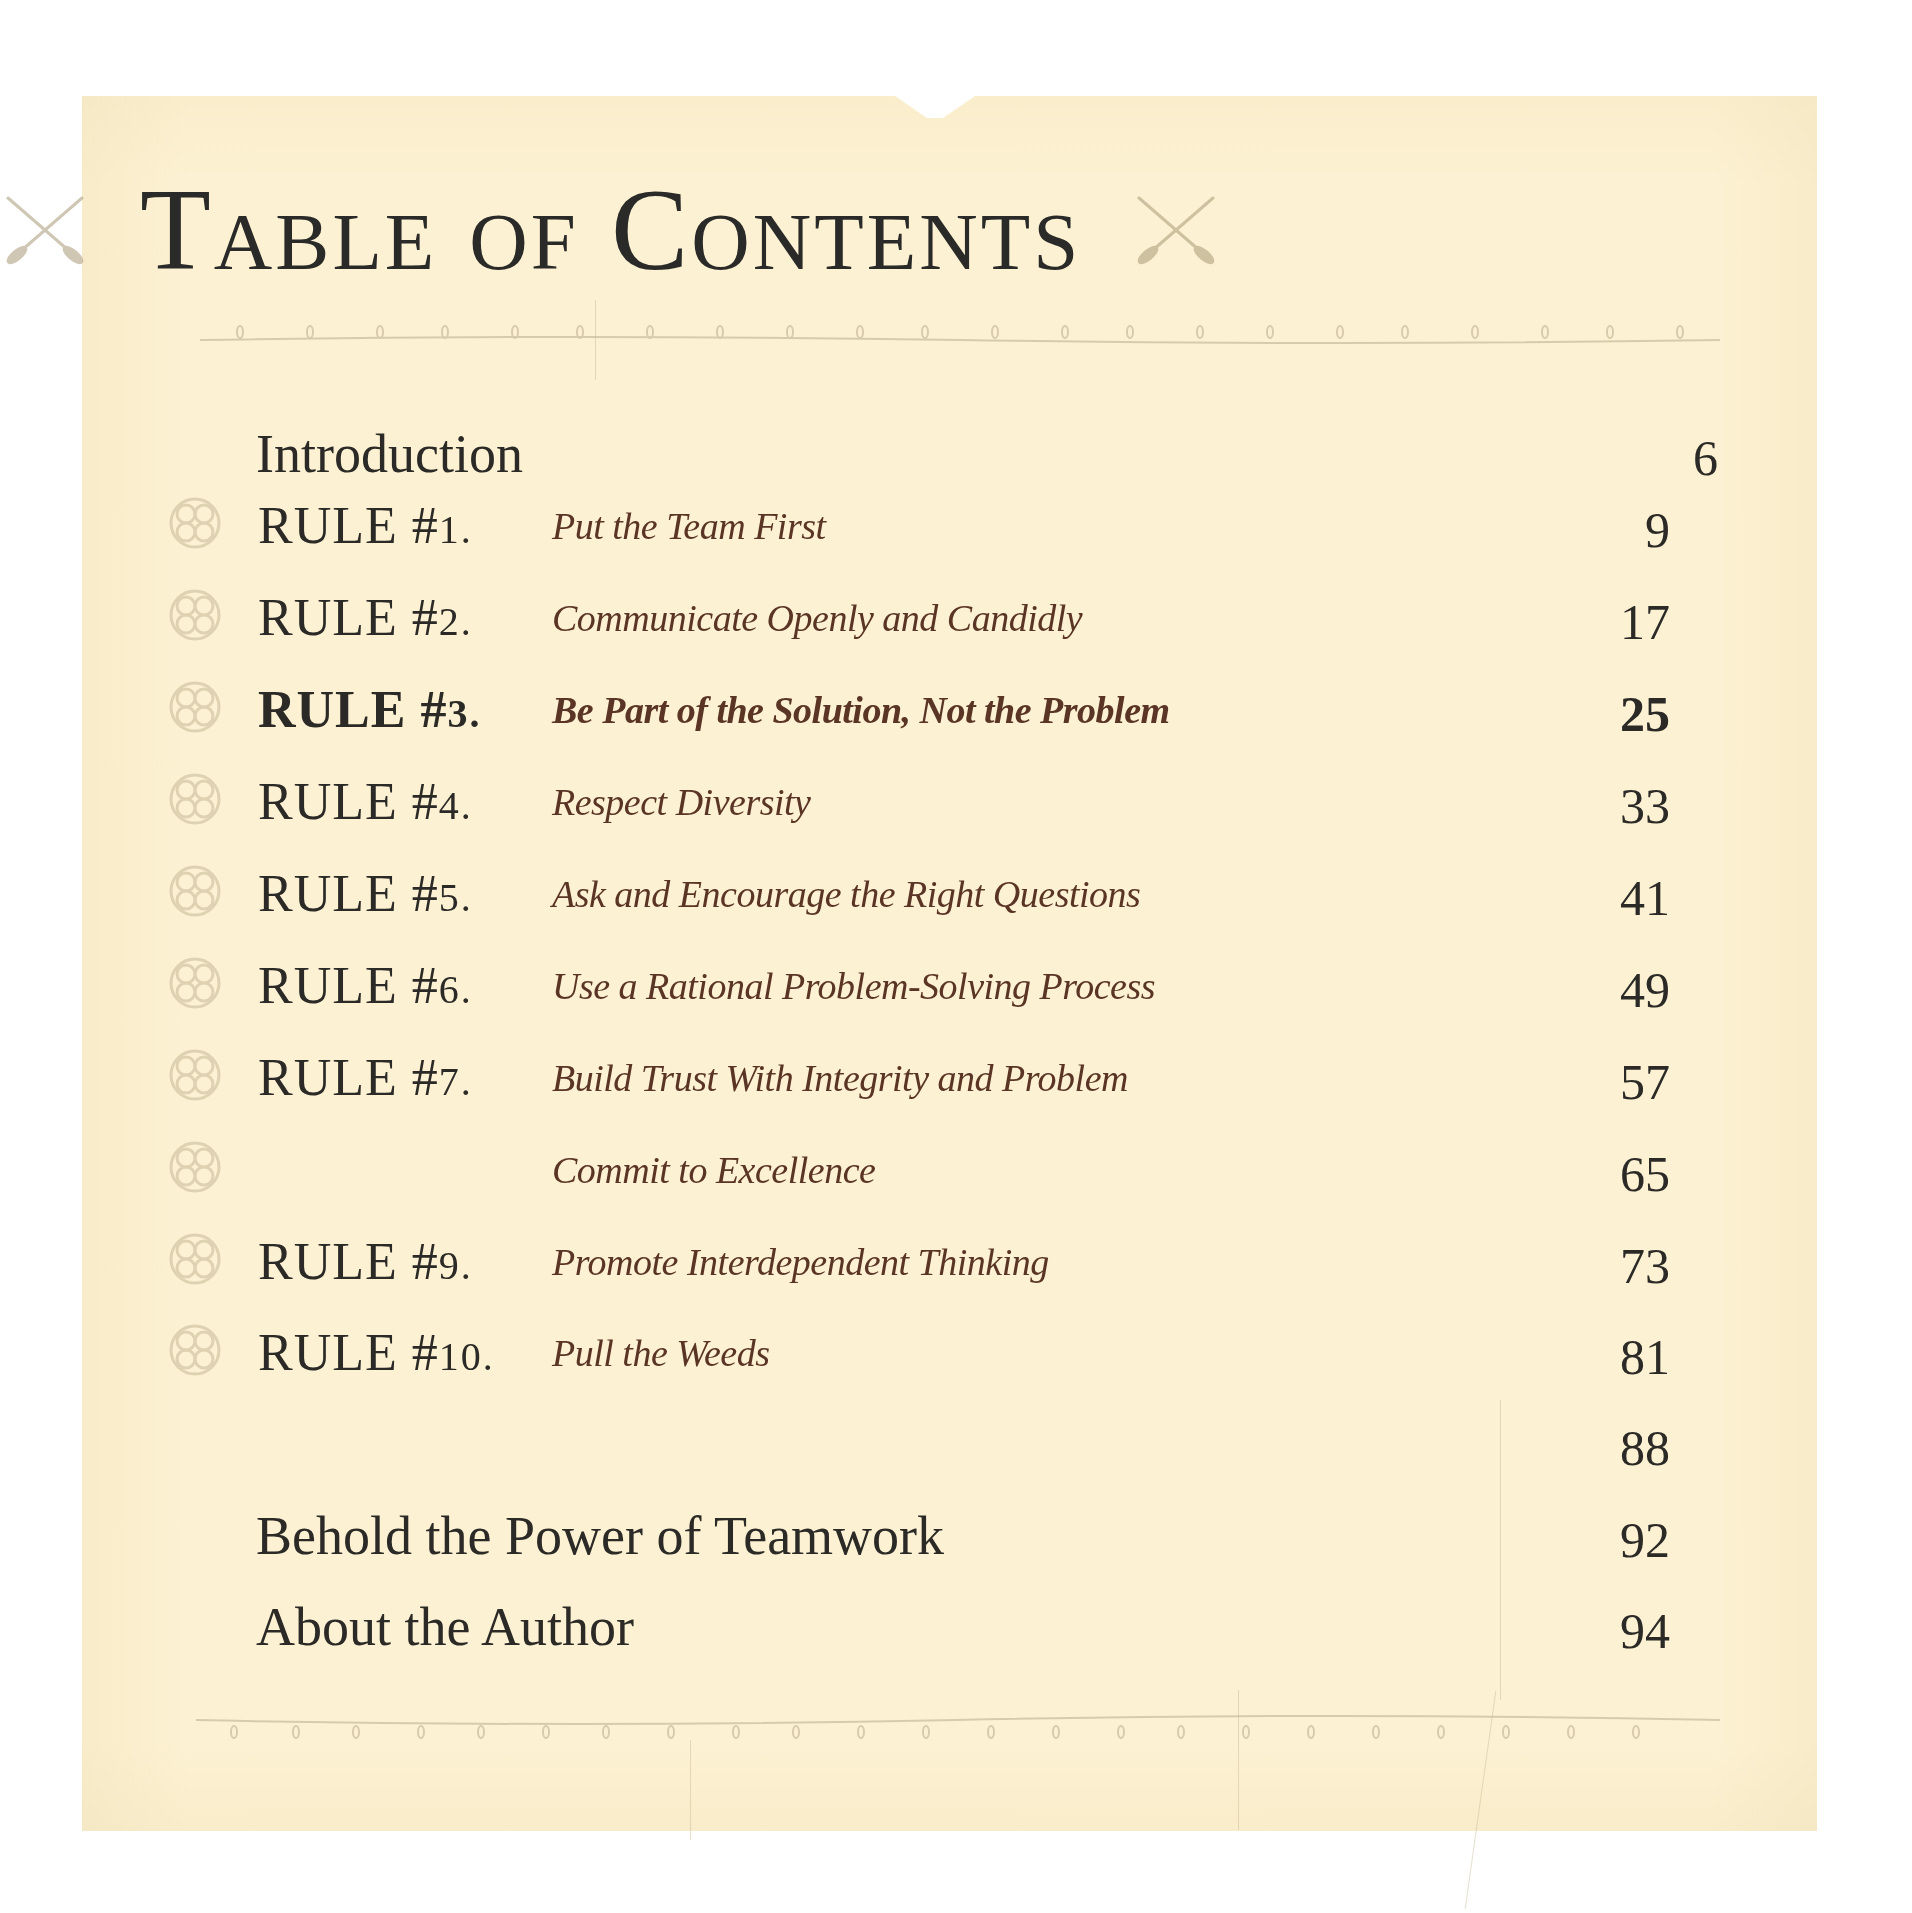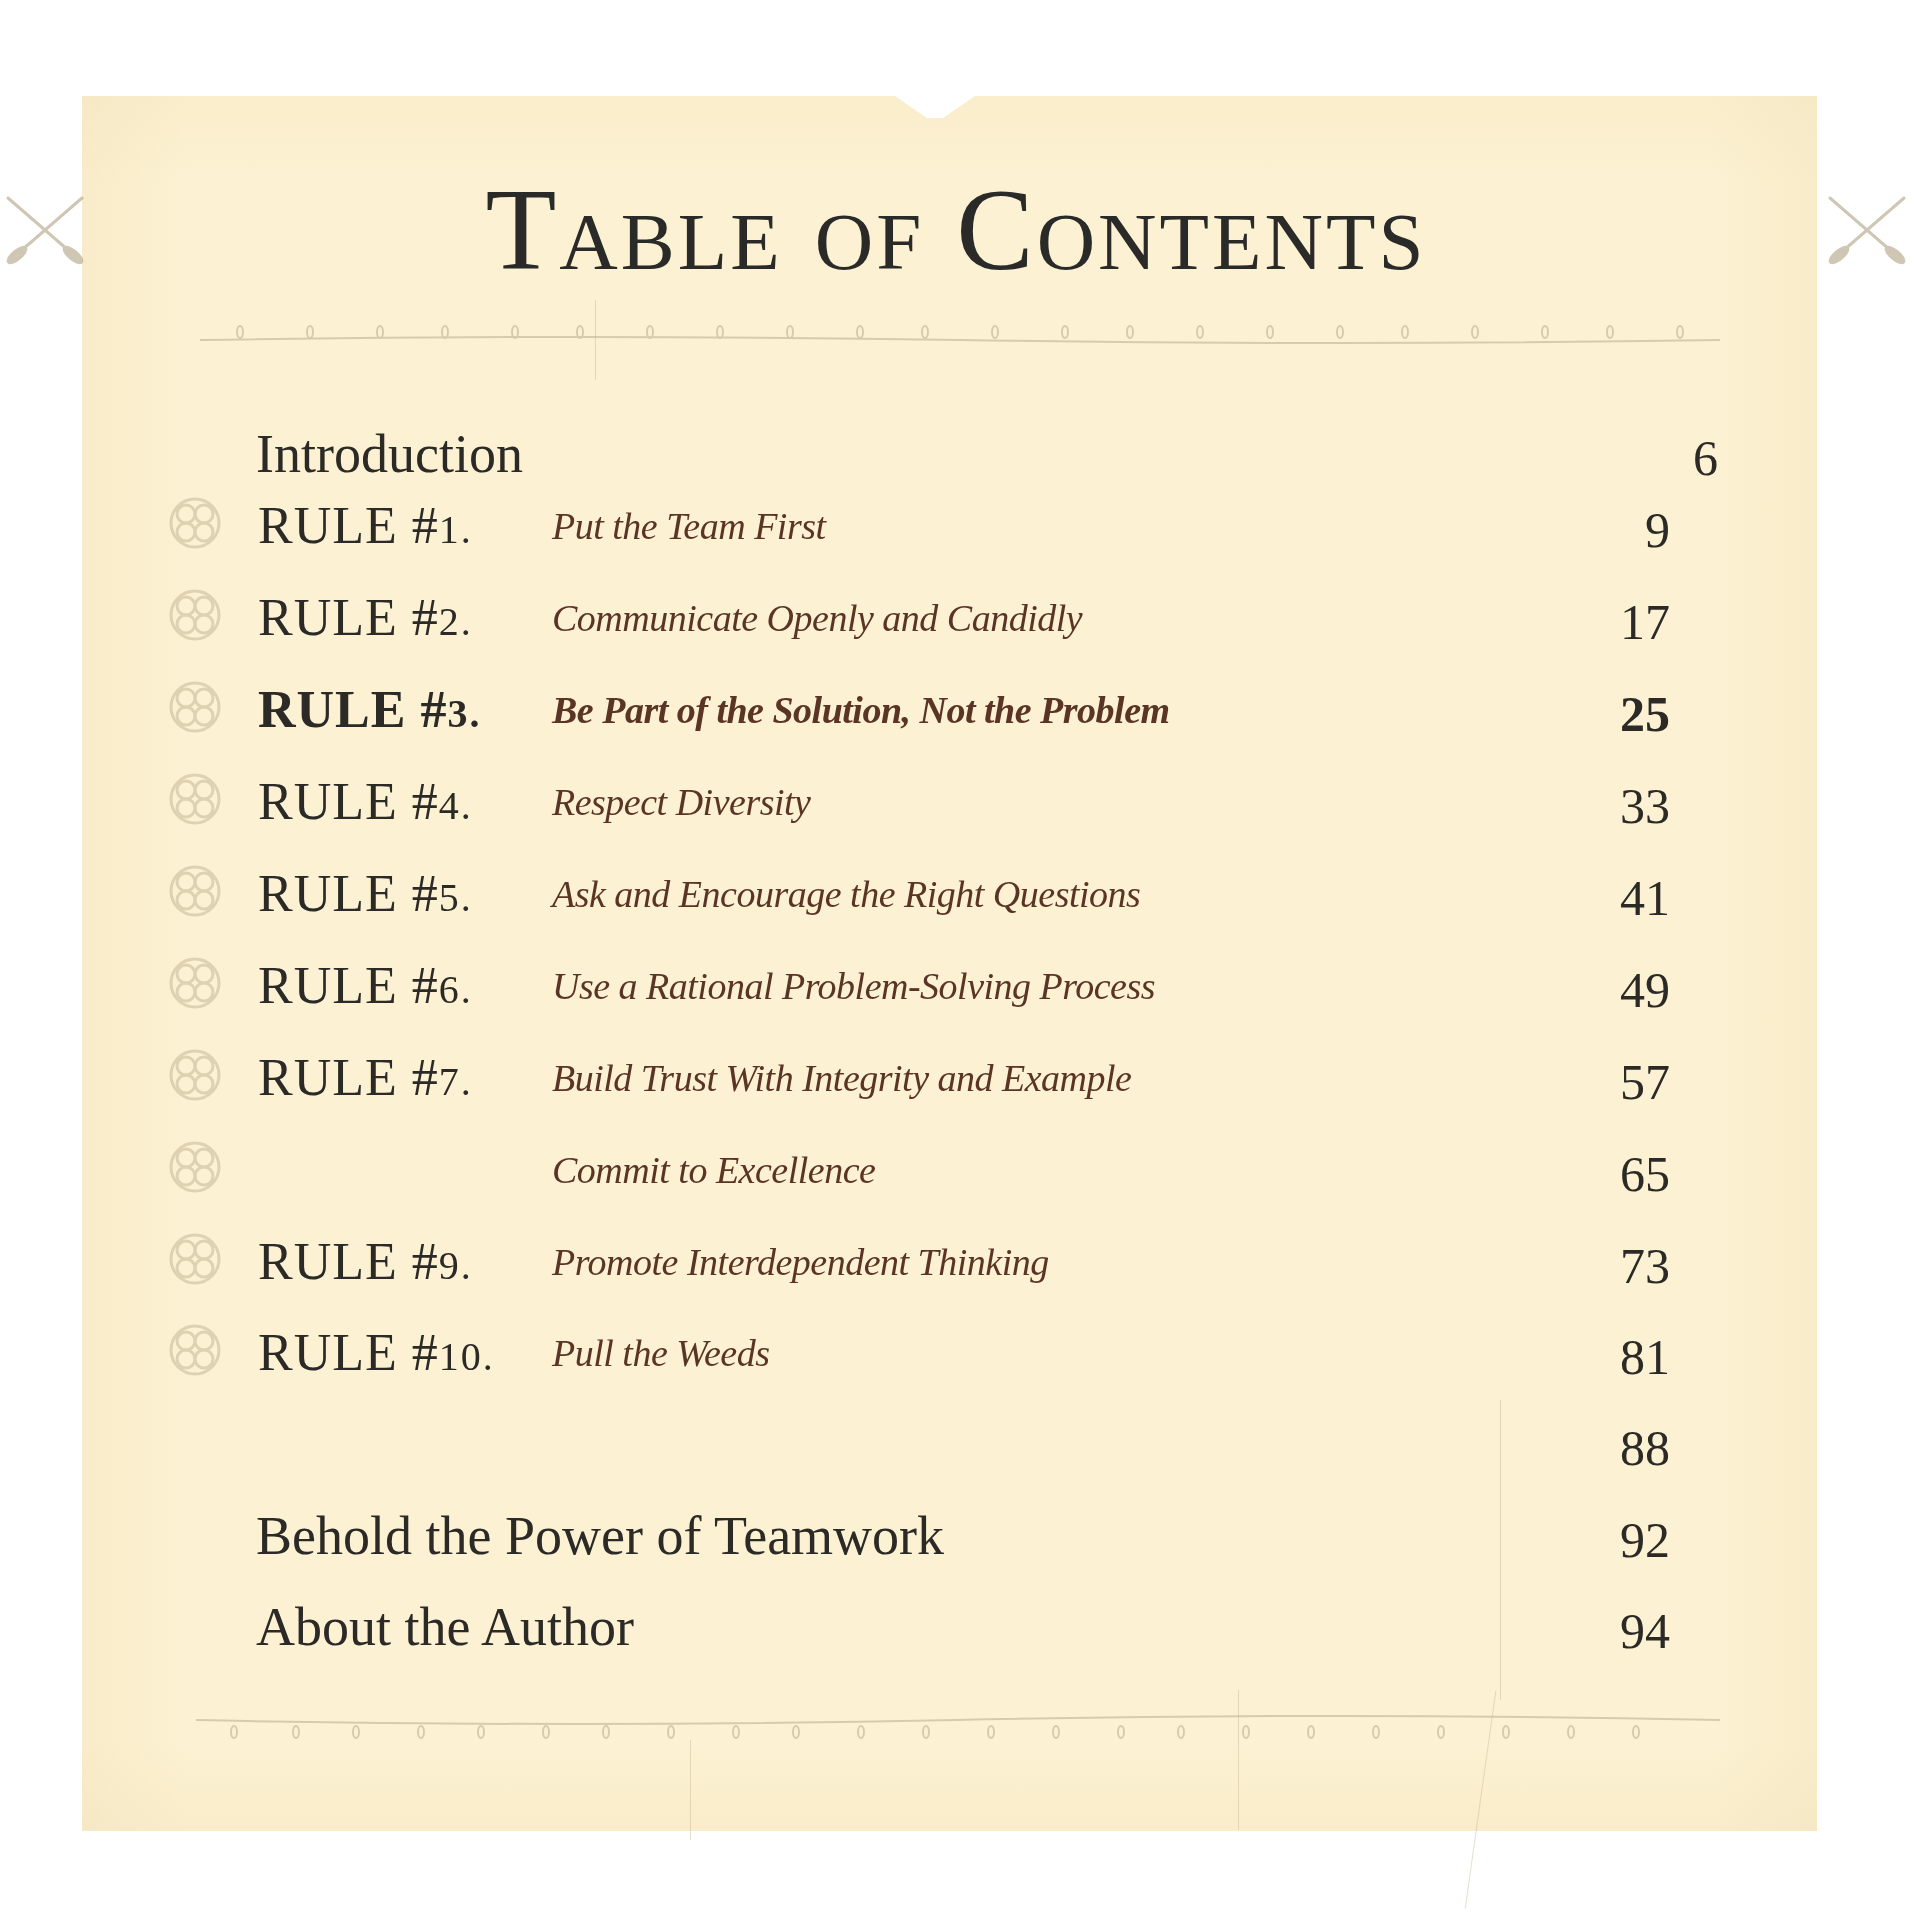--- a/index.html
+++ b/index.html
@@ -39,21 +39,21 @@
       width: 1px;
       background: rgba(200,185,150,0.45);
     }
     .title-row {
       position: absolute;
       left: 0;
       top: 170px;
       width: 1912px;
       height: 120px;
       display: flex;
-      justify-content: space-between;
+      justify-content: flex-start;
       align-items: center;
       gap: 50px;
     }
     .title {
       font-family: "Liberation Serif", serif;
       font-size: 116px;
       color: #2a2a28;
       letter-spacing: 3px;
       font-variant: small-caps;
       line-height: 1;
@@ -323,21 +323,21 @@
     <svg class="emblem" viewBox="0 0 58 58">
         <g stroke="#a89a78" stroke-width="3" fill="none">
           <circle cx="29" cy="29" r="24"></circle>
           <circle cx="20" cy="20" r="9"></circle>
           <circle cx="38" cy="20" r="9"></circle>
           <circle cx="20" cy="38" r="9"></circle>
           <circle cx="38" cy="38" r="9"></circle>
         </g>
       </svg>
     <span class="rule-label"><span>RULE #</span><span class="num">7.</span></span>
-    <span class="rule-title">Build Trust With Integrity and Example</span>
+    <span class="rule-title">Build Trust With Integrity and Problem</span>
     <span class="page-num">57</span>
   </div>
 
   <div class="entry" style="top:1130px;">
     <svg class="emblem" viewBox="0 0 58 58">
         <g stroke="#a89a78" stroke-width="3" fill="none">
           <circle cx="29" cy="29" r="24"></circle>
           <circle cx="20" cy="20" r="9"></circle>
           <circle cx="38" cy="20" r="9"></circle>
           <circle cx="20" cy="38" r="9"></circle>

